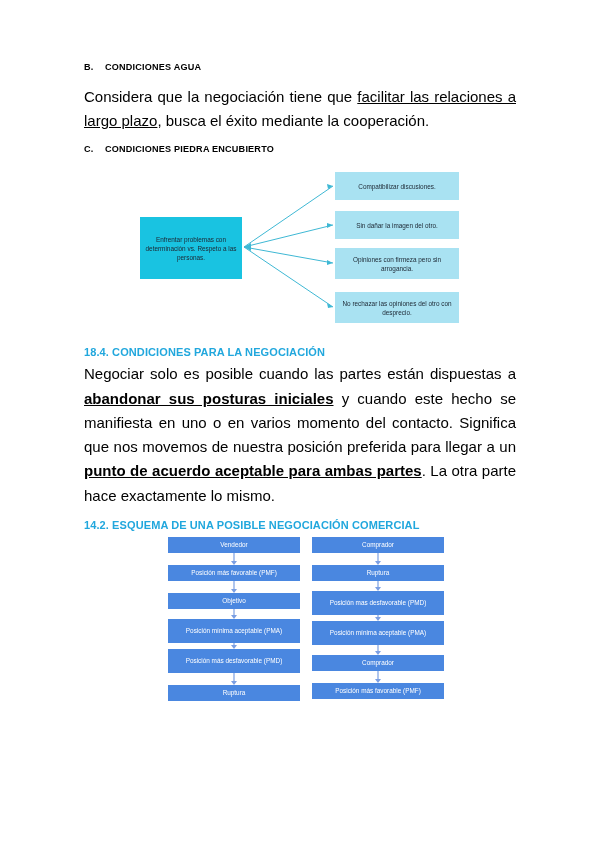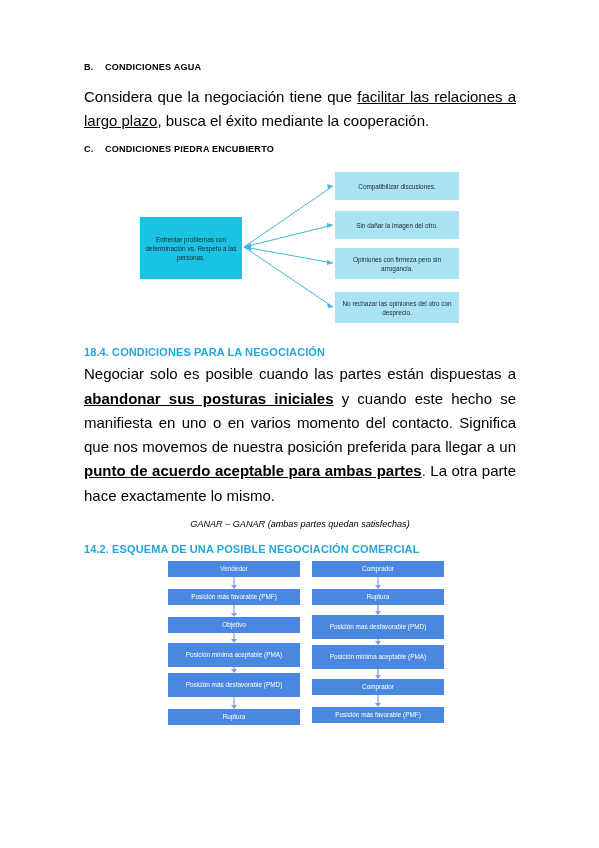--- a/index.html
+++ b/index.html
@@ -192,21 +192,20 @@
       <div class="cyan-box pale cyan-r1">Compatibilizar discusiones.</div>
       <div class="cyan-box pale cyan-r2">Sin dañar la imagen del otro.</div>
       <div class="cyan-box pale cyan-r3">Opiniones con firmeza pero sin arrogancia.</div>
       <div class="cyan-box pale cyan-r4">No rechazar las opiniones del otro con desprecio.</div>
     </div>
 
     <div class="section-heading">18.4. CONDICIONES PARA LA NEGOCIACIÓN</div>
     <p class="body-text">
       <span>Negociar solo es posible cuando las partes están dispuestas a </span><span class="b">abandonar sus posturas iniciales</span><span> y cuando este hecho se manifiesta en uno o en varios momento del contacto. Significa que nos movemos de nuestra posición preferida para llegar a un </span><span class="b">punto de acuerdo aceptable para ambas partes</span><span>. La otra parte hace exactamente lo mismo.</span>
     </p>
-    <div class="centered-italic">GANAR – GANAR (ambas partes quedan satisfechas)</div>
 
     <div class="section-heading">14.2. ESQUEMA DE UNA POSIBLE NEGOCIACIÓN COMERCIAL</div>
 
     <div class="flowchart">
       <div class="fc-col left">
           <div class="fc-box" style="top: 0px; height: 16px;">Vendedor</div>
           <div class="fc-arrow" style="top: 16px; height: 12px;">
             <svg viewBox="0 0 132 12" preserveAspectRatio="none" style="height: 12px;">
               <line x1="66" y1="0" x2="66" y2="9" stroke="#7b9fe3" stroke-width="1.2"></line>
               <polygon points="66,12 63,8 69,8" fill="#7b9fe3"></polygon>

